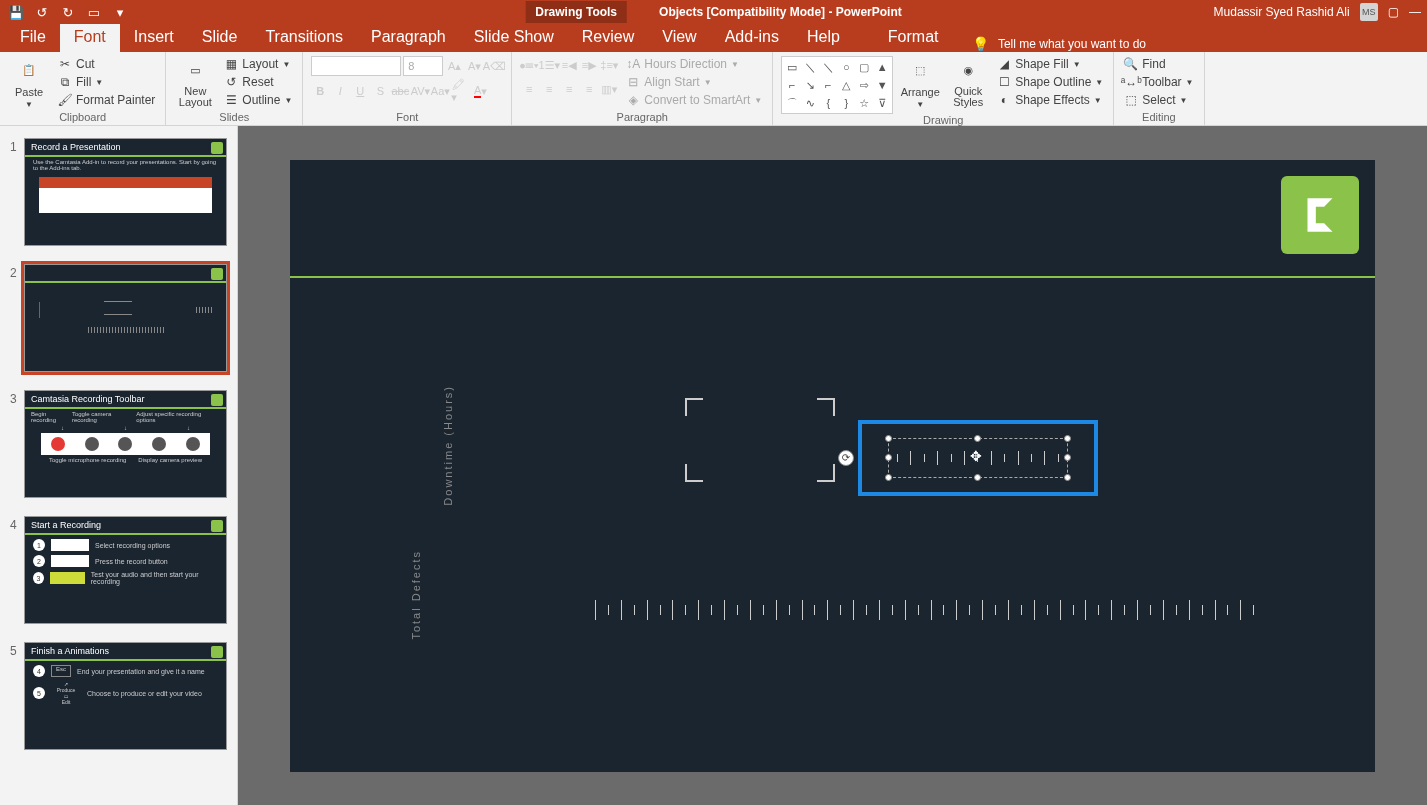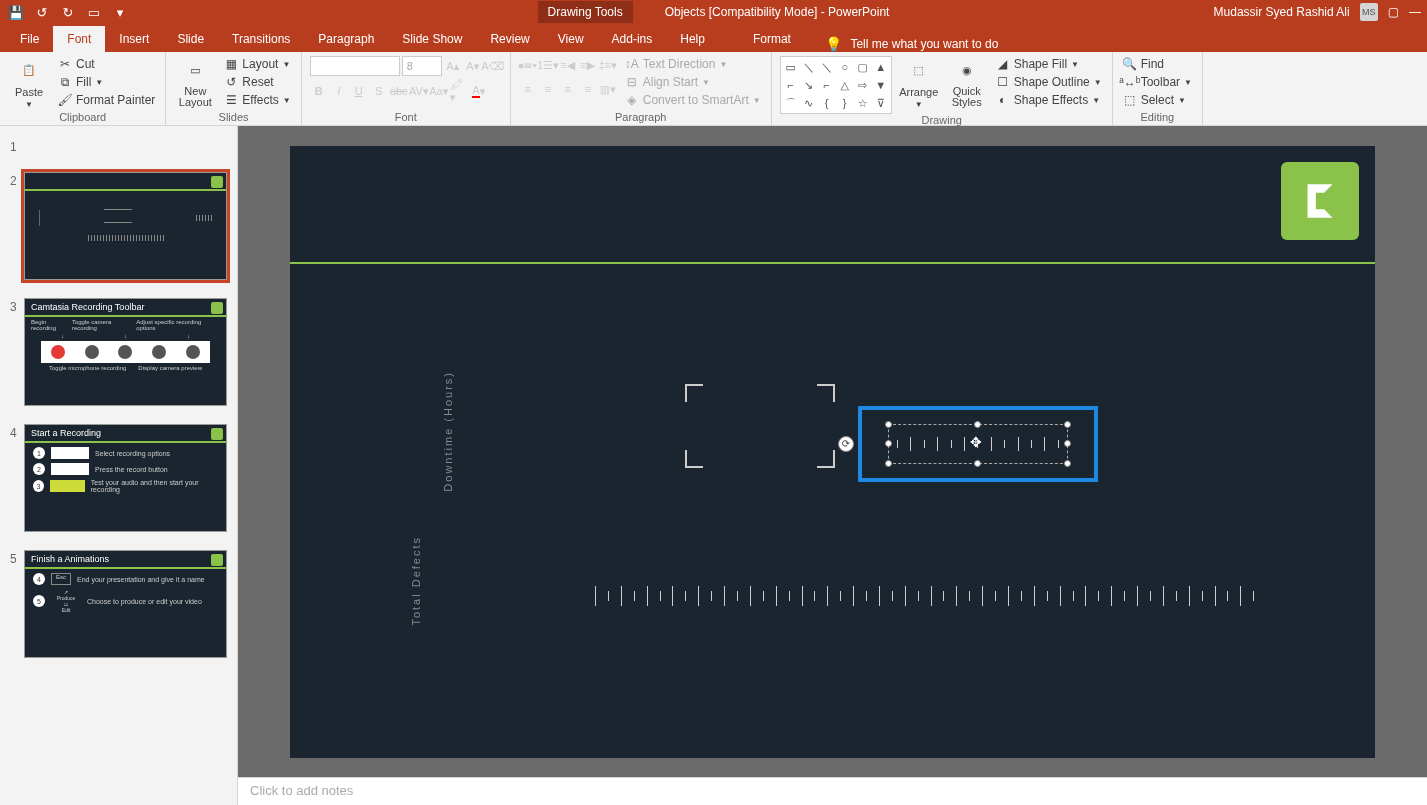--- a/index.html
+++ b/index.html
@@ -2,28 +2,28 @@
 <html><head>
 <meta charset="utf-8">
 <style>
 * { margin: 0; padding: 0; box-sizing: border-box; font-family: "Segoe UI", Arial, sans-serif; }
 body { width: 1427px; height: 805px; background: #f3f3f3; overflow: hidden; font-size: 12px; color: #444; }
 
 
 .titlebar { height: 24px; background: #b83c1e; display: flex; align-items: center; position: relative; }
 .titlebar-left { display: flex; align-items: center; gap: 6px; padding-left: 6px; }
 .titlebar-btn { width: 20px; height: 20px; display: flex; align-items: center; justify-content: center; color: #fff; font-size: 13px; }
-.titlebar-center { position: absolute; left: 50%; transform: translateX(-50%); display: flex; align-items: center; gap: 32px; color: #fff; font-size: 12px; }
+.titlebar-center { position: absolute; left: 50%; transform: translateX(-50%); display: flex; align-items: center; gap: 32px; color: #fff; font-size: 12px; font-weight: bold; }
 .drawing-tools-tab { background: #8e2e17; padding: 4px 10px; color: #fff; }
 .titlebar-right { position: absolute; right: 6px; display: flex; align-items: center; gap: 10px; color: #fff; font-size: 12px; }
 .avatar { width: 18px; height: 18px; background: #d4d4d4; border-radius: 2px; font-size: 9px; color: #555; display: flex; align-items: center; justify-content: center; }
 
 
 .menutabs { height: 28px; background: #b83c1e; display: flex; align-items: flex-end; padding-left: 6px; }
-.menutab { padding: 6px 14px; color: #fff; font-size: 12px; cursor: pointer; }
+.menutab { padding: 6px 14px; color: #fff; font-size: 16px; cursor: pointer; }
 .menutab.active { background: #f3f3f3; color: #b83c1e; }
 .tellme { display: flex; align-items: center; gap: 8px; margin-left: 20px; color: #fff; font-size: 12px; }
 .bulb { font-size: 14px; color: #fff; }
 
 
 .ribbon { height: 74px; background: #f3f3f3; border-bottom: 1px solid #d4d4d4; display: flex; }
 .group { border-right: 1px solid #d4d4d4; padding: 4px 8px 0 8px; display: flex; flex-direction: column; justify-content: space-between; }
 .group-label { font-size: 11px; color: #666; text-align: center; padding-bottom: 2px; position: relative; }
 .group-body { display: flex; align-items: flex-start; gap: 6px; flex: 1; }
 .vstack { display: flex; flex-direction: column; gap: 2px; }
@@ -187,21 +187,21 @@
             <span class="icon-sm">▦</span>
             <span>Layout</span>
             <span style="font-size:8px">▼</span>
           </div>
         <div class="ribbon-item">
             <span class="icon-sm">↺</span>
             <span>Reset</span>
           </div>
         <div class="ribbon-item">
             <span class="icon-sm">☰</span>
-            <span>Effects</span>
+            <span>Outline</span>
             <span style="font-size:8px">▼</span>
           </div>
       </div>
     </div>
     <div class="group-label">Slides</div>
   </div>
 
   <div class="group">
     <div class="group-body">
       <div class="vstack" style="gap:6px">
@@ -250,21 +250,21 @@
           <div class="tiny-btn disabled">≡</div>
           <div class="tiny-btn disabled">≡</div>
           <div class="tiny-btn disabled">≡</div>
           <div class="tiny-btn disabled">≡</div>
           <div class="tiny-btn disabled">▥▾</div>
         </div>
       </div>
       <div class="vstack">
         <div class="ribbon-item disabled">
             <span class="icon-sm">↕A</span>
-            <span>Text Direction</span>
+            <span>Hours Direction</span>
             <span style="font-size:8px">▼</span>
           </div>
         <div class="ribbon-item disabled">
             <span class="icon-sm">⊟</span>
             <span>Align Start</span>
             <span style="font-size:8px">▼</span>
           </div>
         <div class="ribbon-item disabled">
             <span class="icon-sm">◈</span>
             <span>Convert to SmartArt</span>
@@ -349,20 +349,28 @@
     </div>
     <div class="group-label">Editing</div>
   </div>
 </div>
 
 <div class="main">
 
   <div class="thumb-panel">
     <div class="thumb-row">
       <div class="thumb-num">1</div>
+      <div class="thumb">
+        <div class="thumb-title-bar">
+            <span class="thumb-title">Record a Presentation</span>
+          </div>
+        <div class="thumb-logo"></div>
+        <div class="th1-body">Use the Camtasia Add-in to record your presentations. Start by going to the Add-ins tab.</div>
+        <div class="th1-img"></div>
+      </div>
     </div>
     <div class="thumb-row">
       <div class="thumb-num">2</div>
       <div class="thumb selected">
         <div class="thumb-title-bar"></div>
         <div class="thumb-logo"></div>
         <div class="th2-cnt">
           <div style="display:flex;gap:20px;align-items:center;margin-bottom:8px">
             <div style="width:1px;height:16px;background:#666"></div>
             <div class="th2-brackets"></div>
@@ -587,17 +595,14 @@
             <span class="short"></span>
             <span class="tall"></span>
             <span class="short"></span>
             <span class="tall"></span>
             <span class="short"></span>
             <span class="tall"></span>
             <span class="short"></span>
           </div>
       </div>
     </div>
-    <div class="notes-area">
-      <span>Click to add notes</span>
-    </div>
   </div>
 </div>
 
 </body></html>

